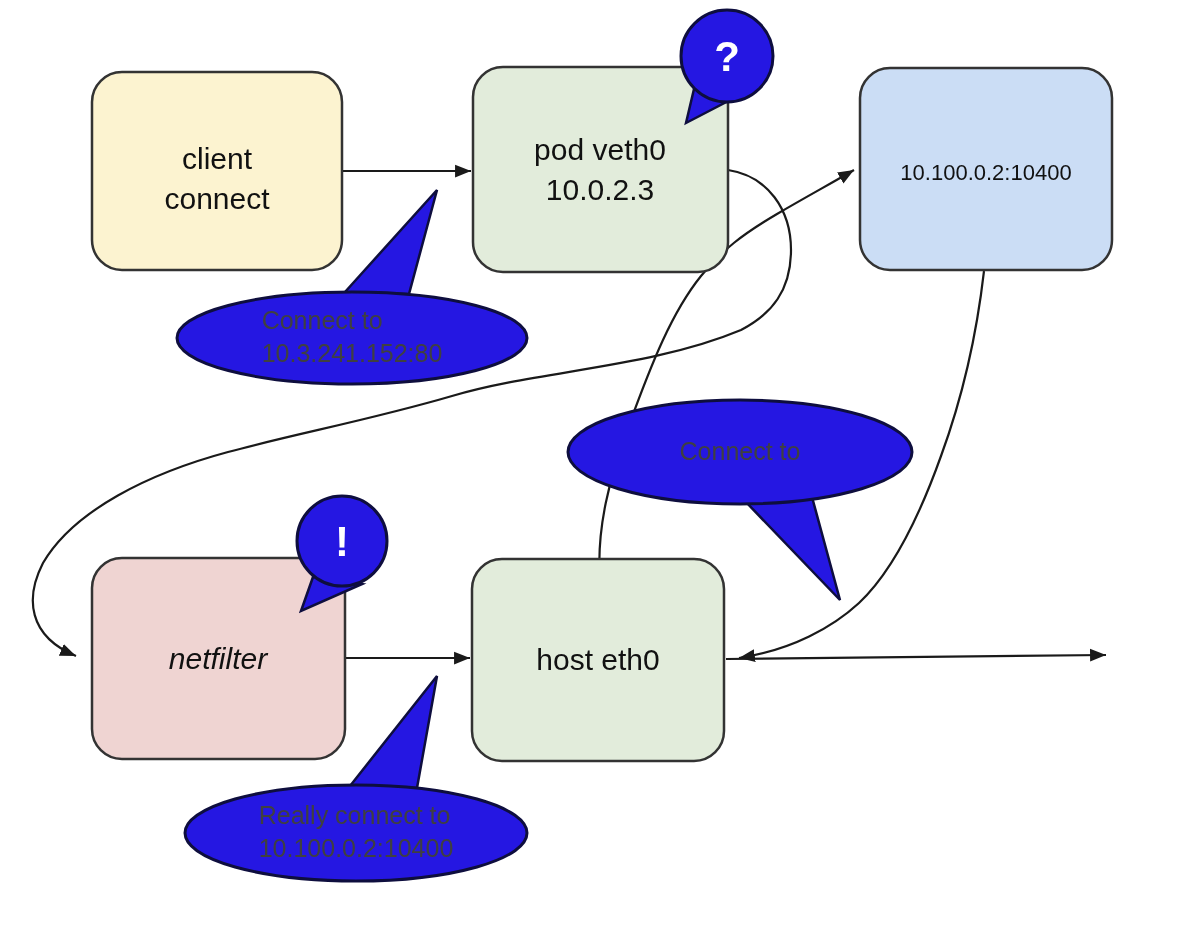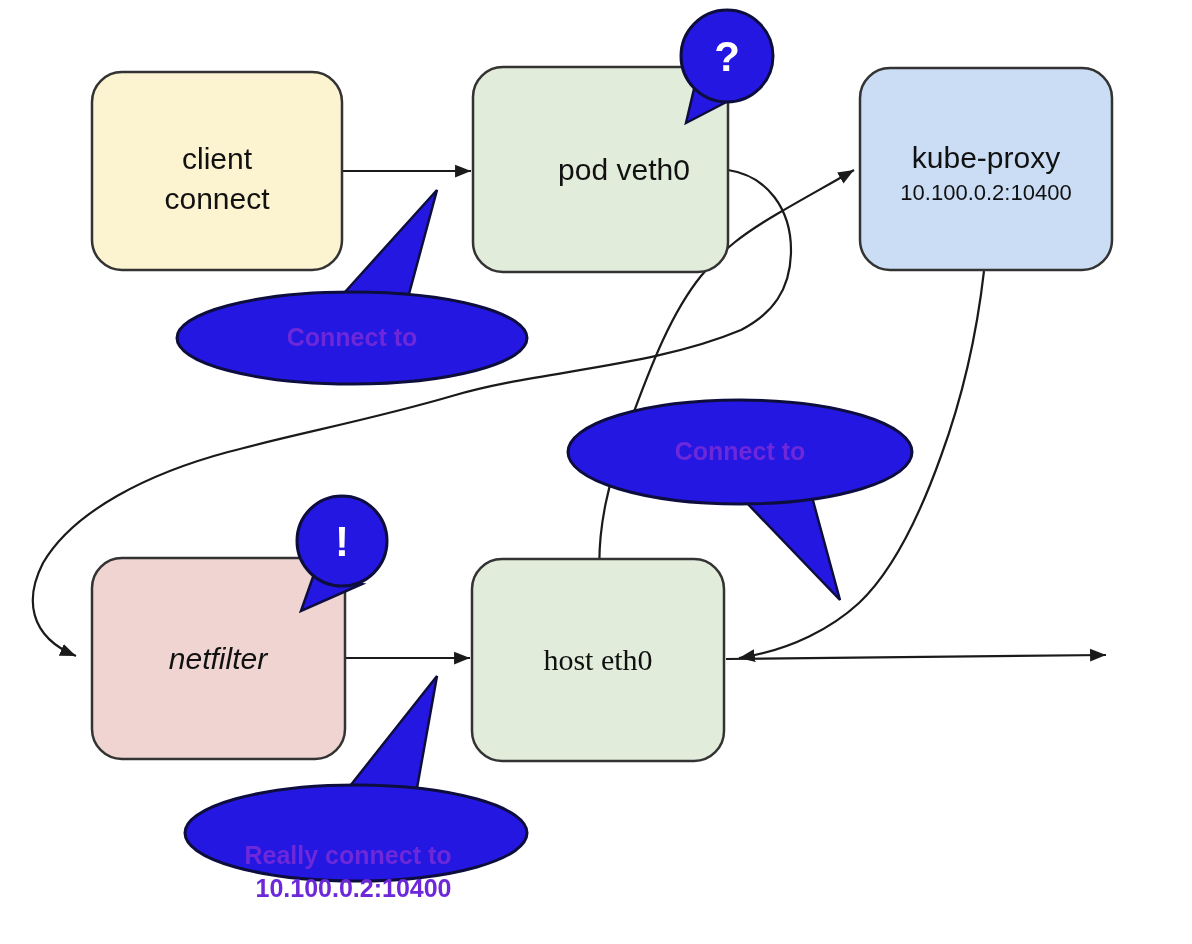--- a/index.html
+++ b/index.html
@@ -28,27 +28,26 @@
   }
   .label .sub-small {
     display: block;
     font-size: 22px;
     line-height: 30px;
   }
   .label span { display: block; }
   .callout-label {
     position: absolute;
     transform: translate(-50%, -50%);
-    text-align: right;
-    color: #6d28d9;
+    text-align: left;
+    color: #404040;
     font-size: 25px;
     line-height: 33px;
     white-space: nowrap;
     z-index: 6;
-    font-weight: bold;
   }
   .callout-label span { display: block; }
   .badge-label {
     position: absolute;
     transform: translate(-50%, -50%);
     color: #ffffff;
     font-size: 42px;
     font-weight: bold;
     z-index: 6;
   }
@@ -110,46 +109,47 @@
 
     <polygon points="301,611 313,577 362,584" fill="#2517e2" stroke="#0e0e3e" stroke-width="2.5"></polygon>
     <circle cx="342" cy="541" r="45" fill="#2517e2" stroke="#0e0e3e" stroke-width="3"></circle>
   </svg>
 
   <div class="label" style="left:217px; top:158px;margin-top:21px;">
     <span>client</span>
     <span>connect</span>
   </div>
 
-  <div class="label" style="left:624px; top:170px;">
+  <div class="label" style="left:600px; top:170px;">
     <span>pod veth0</span>
+    <span>10.0.2.3</span>
   </div>
 
   <div class="label" style="left:986px; top:173px;">
-    <span>kube-proxy</span>
     <span class="sub-small">10.100.0.2:10400</span>
   </div>
 
   <div class="label" style="left:218px; top:659px;font-style:italic;">
     <span>netfilter</span>
   </div>
 
-  <div class="label" style="left:598px; top:660px;font-family:Liberation Serif, serif;">
+  <div class="label" style="left:598px; top:660px;">
     <span>host eth0</span>
   </div>
 
   <div class="callout-label" style="left:352px; top:337px;">
     <span>Connect to</span>
+    <span>10.3.241.152:80</span>
   </div>
 
   <div class="callout-label" style="left:740px; top:451px;">
     <span>Connect to</span>
   </div>
 
-  <div class="callout-label" style="left:348px; top:832px;margin-top:40px;">
+  <div class="callout-label" style="left:356px; top:832px;">
     <span>Really connect to</span>
     <span>10.100.0.2:10400</span>
   </div>
 
   <div class="badge-label" style="left:727px; top:57px;">?</div>
   <div class="badge-label" style="left:342px; top:542px;">!</div>
 
 </div>
 
 </body></html>

